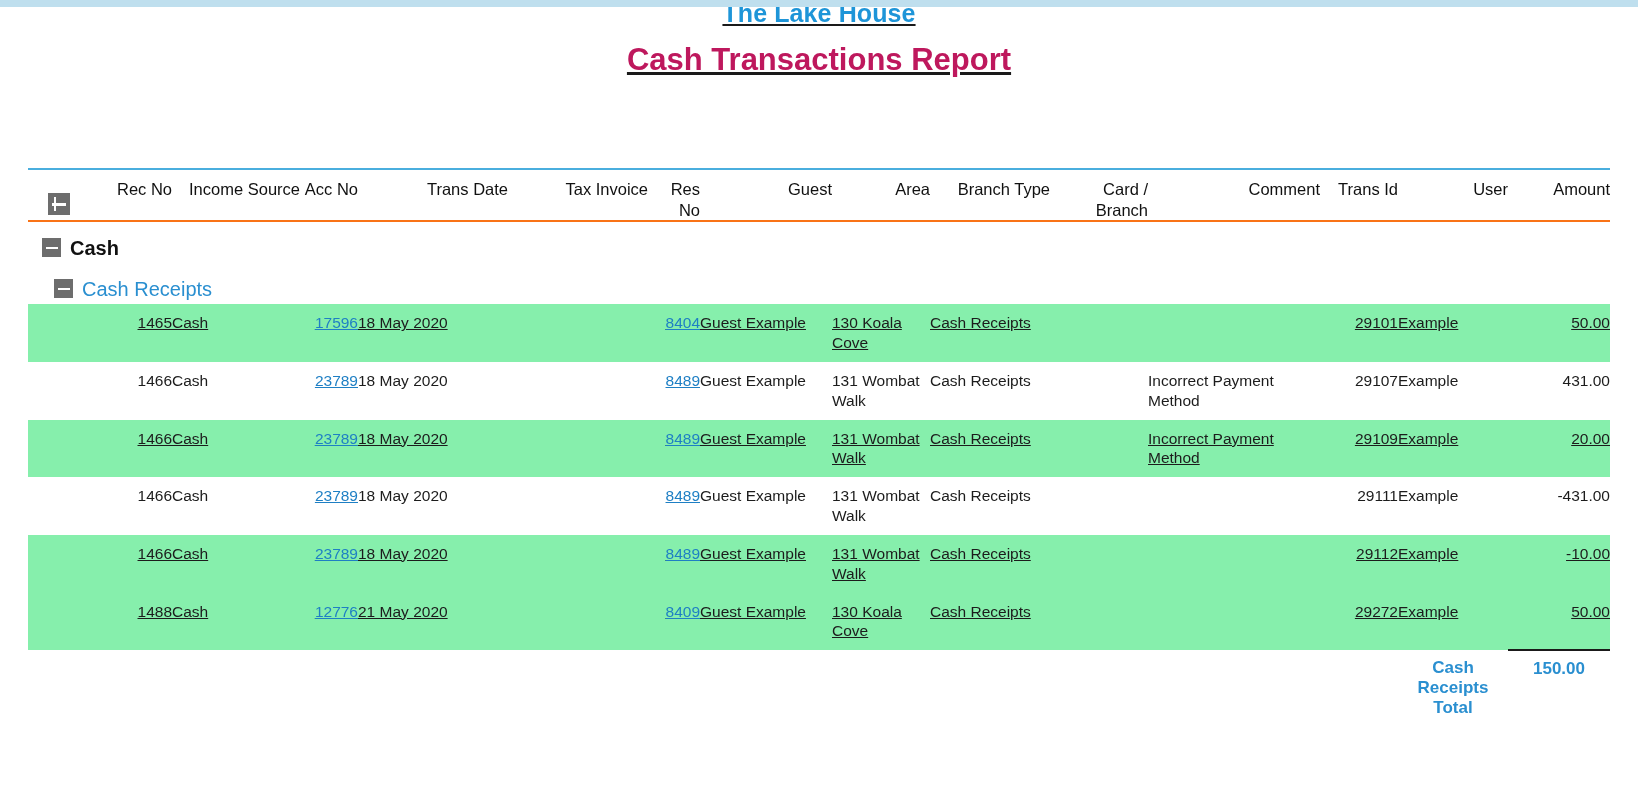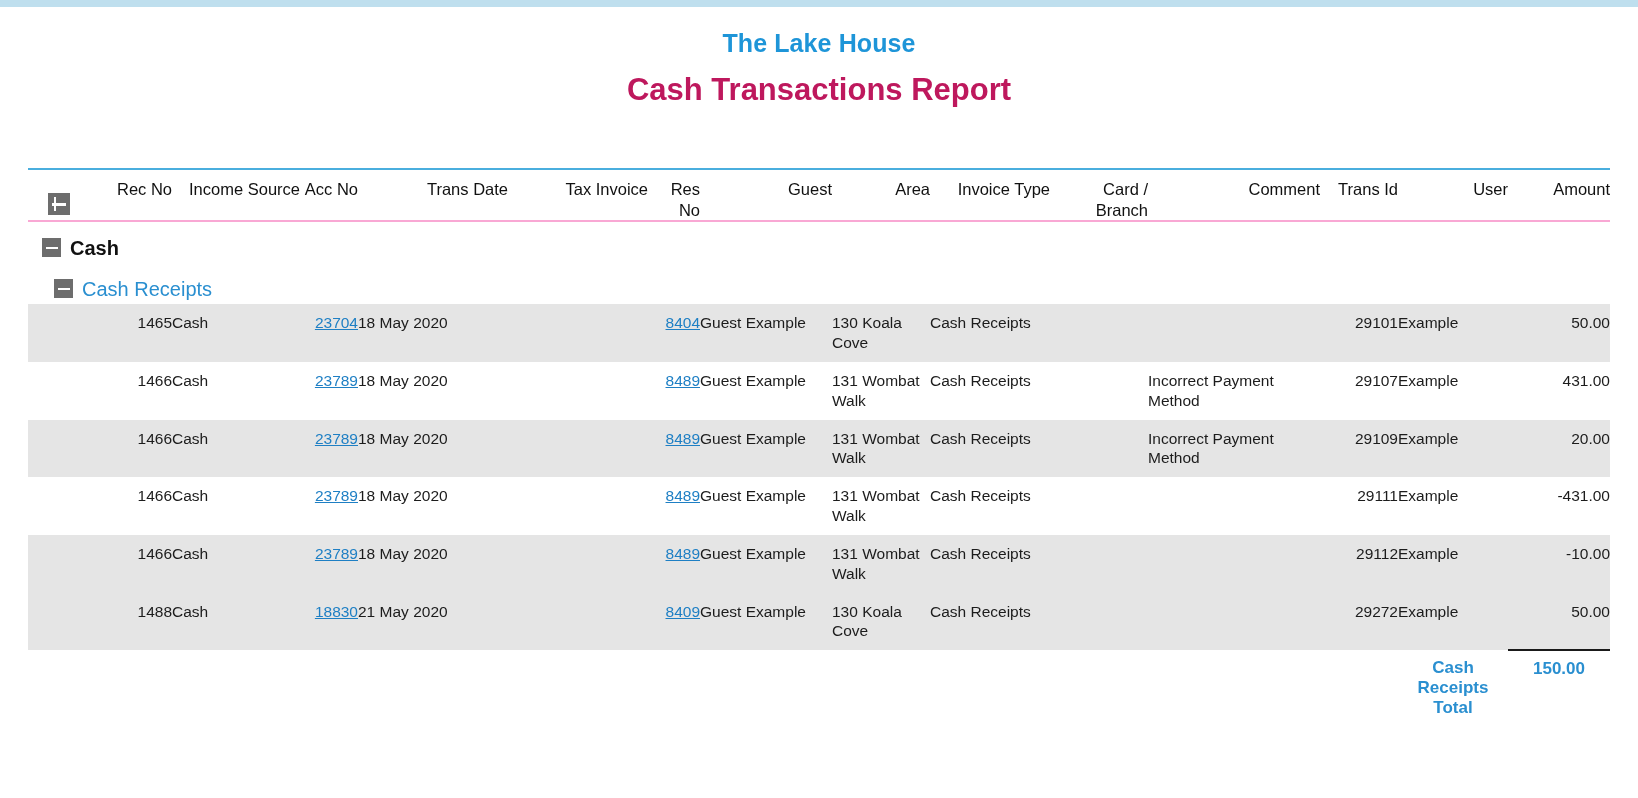--- a/index.html
+++ b/index.html
@@ -18,22 +18,22 @@
   
   .top-accent {
     position: absolute;
     top: 0; left: 0;
     width: 1638px; height: 7px;
     background: #bfdfee;
   }
 
   
   .report-head {
-    padding-top: 30px;
     text-align: center;
+    text-decoration: underline;
   }
   .company-name {
     color: #1e95d8;
     font-size: 25px;
     font-weight: bold;
     line-height: 1.1;
     letter-spacing: .1px;
   }
   .report-title {
     color: #be185d;
@@ -81,21 +81,21 @@
   col.c-pay   { width: 120px; }
   col.c-card  { width: 98px; }
   col.c-com   { width: 172px; }
   col.c-tid   { width: 78px; }
   col.c-user  { width: 110px; }
   col.c-amt   { width: 102px; }
 
   
   tr.head-row > th {
     border-top: 2px solid #4aaede;
-    border-bottom: 2px solid #f9a8d4;
+    border-bottom: 2px solid #f97316;
     height: 48px;
     padding-top: 9px;
     font-size: 16.5px;
     color: #111111;
     line-height: 1.25;
   }
   th.al { text-align: right; padding-left: 6px; }
   th.ar { text-align: right; padding-right: 8px; }
 
   .expander {
@@ -149,21 +149,21 @@
   .group-lvl1 .lbl { position: relative; top: 1px; }
 
   
   tr.data-row td {
     padding-top: 9px;
     padding-bottom: 9px;
     font-size: 15.5px;
     color: #1c1c1c;
     line-height: 1.28;
   }
-  tr.data-row.alt td { background: #e5e5e5; }
+  tr.data-row.alt td { background: #86efac; text-decoration: underline; }
   td.al { text-align: left; padding-left: 6px; }
   td.ar { text-align: right; padding-right: 8px; }
 
   a.link {
     color: #1e7fc4;
     text-decoration: underline;
   }
 
   
   tr.total-row td {
@@ -215,21 +215,21 @@
           <span class="expander plus"></span>
         </th>
         <th class="ar">Rec No</th>
         <th class="al">Income Source</th>
         <th class="ar">Acc No</th>
         <th class="al">Trans Date</th>
         <th class="ar">Tax Invoice</th>
         <th class="ar">Res No</th>
         <th class="al">Guest</th>
         <th class="al">Area</th>
-        <th class="al">Invoice Type</th>
+        <th class="al">Branch Type</th>
         <th class="al">Card / Branch</th>
         <th class="al">Comment</th>
         <th class="ar">Trans Id</th>
         <th class="al">User</th>
         <th class="ar">Amount</th>
       </tr>
     </thead>
     <tbody>
 
       <tr class="group-row">
@@ -247,21 +247,21 @@
             <span class="expander small"></span>
             <span class="lbl">Cash Receipts</span>
           </div>
         </td>
       </tr>
 
       <tr class="data-row alt">
         <td></td>
         <td class="ar">1465</td>
         <td class="al">Cash</td>
-        <td class="ar"><a class="link" href="#">23704</a></td>
+        <td class="ar"><a class="link" href="#">17596</a></td>
         <td class="al">18 May 2020</td>
         <td class="ar"></td>
         <td class="ar"><a class="link" href="#">8404</a></td>
         <td class="al">Guest Example</td>
         <td class="al">130 Koala Cove</td>
         <td class="al">Cash Receipts</td>
         <td class="al"></td>
         <td class="al"></td>
         <td class="ar">29101</td>
         <td class="al">Example</td>
@@ -338,21 +338,21 @@
         <td class="ar">29112</td>
         <td class="al">Example</td>
         <td class="ar">-10.00</td>
       </tr>
 
 
       <tr class="data-row alt">
         <td></td>
         <td class="ar">1488</td>
         <td class="al">Cash</td>
-        <td class="ar"><a class="link" href="#">18830</a></td>
+        <td class="ar"><a class="link" href="#">12776</a></td>
         <td class="al">21 May 2020</td>
         <td class="ar"></td>
         <td class="ar"><a class="link" href="#">8409</a></td>
         <td class="al">Guest Example</td>
         <td class="al">130 Koala Cove</td>
         <td class="al">Cash Receipts</td>
         <td class="al"></td>
         <td class="al"></td>
         <td class="ar">29272</td>
         <td class="al">Example</td>

